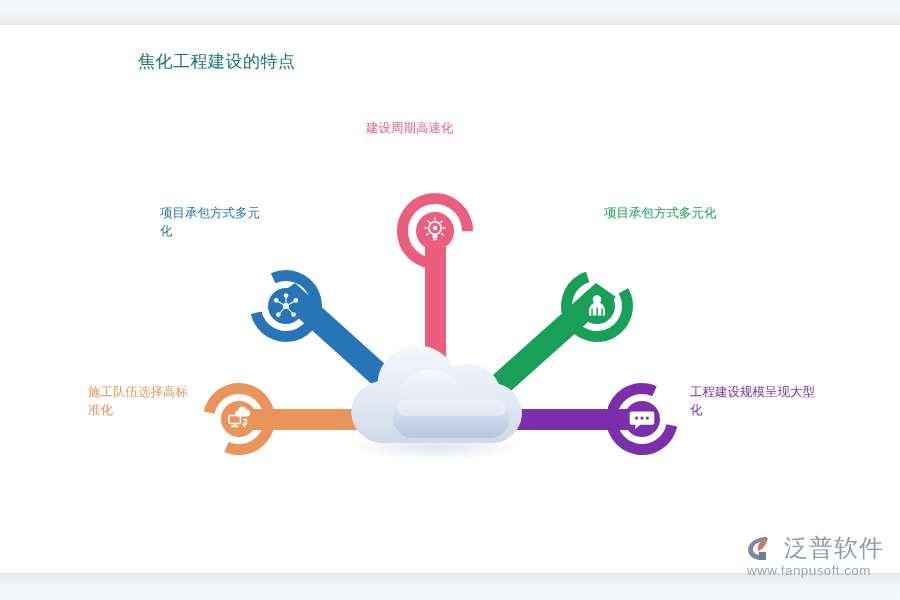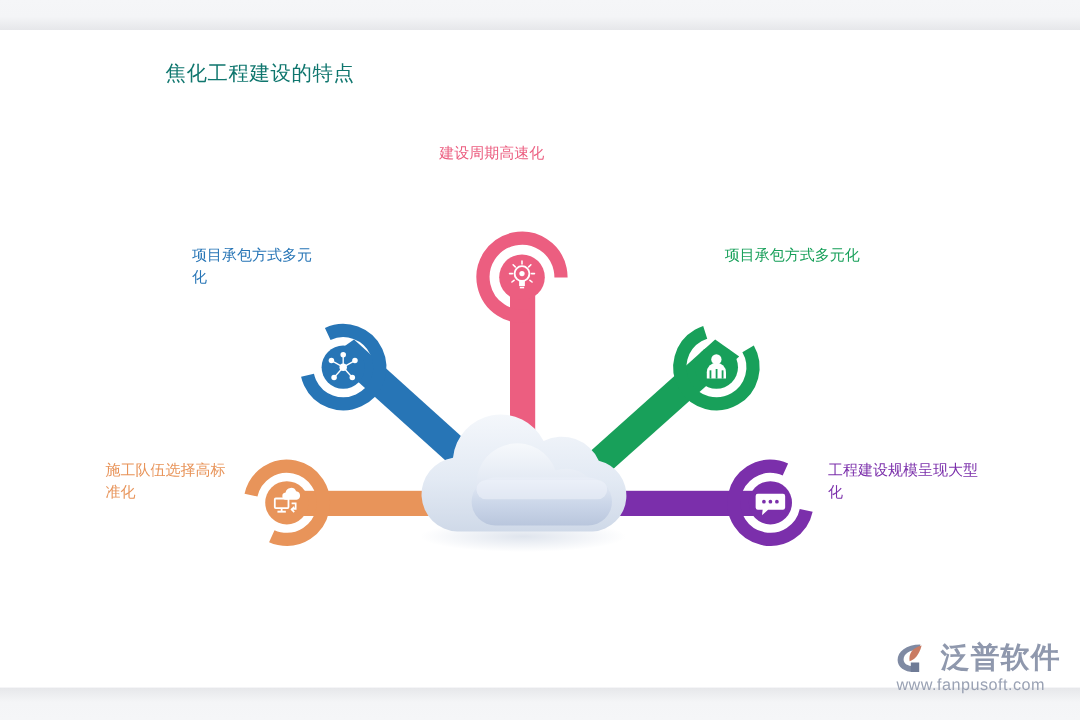--- a/index.html
+++ b/index.html
@@ -78,21 +78,21 @@
     text-align: left;
   }
   .wm-row {
     display: flex;
     align-items: center;
     gap: 4px;
   }
   .wm-text {
     font-size: 24px;
     color: #8f98ad;
-    font-weight: bold;
+    font-weight: normal;
     letter-spacing: 1px;
     line-height: 28px;
   }
   .wm-url {
     font-size: 13.5px;
     color: #9aa2b4;
     font-family: Liberation Sans, sans-serif;
     letter-spacing: 0.4px;
     margin-top: 1px;
     margin-left: 1px;

